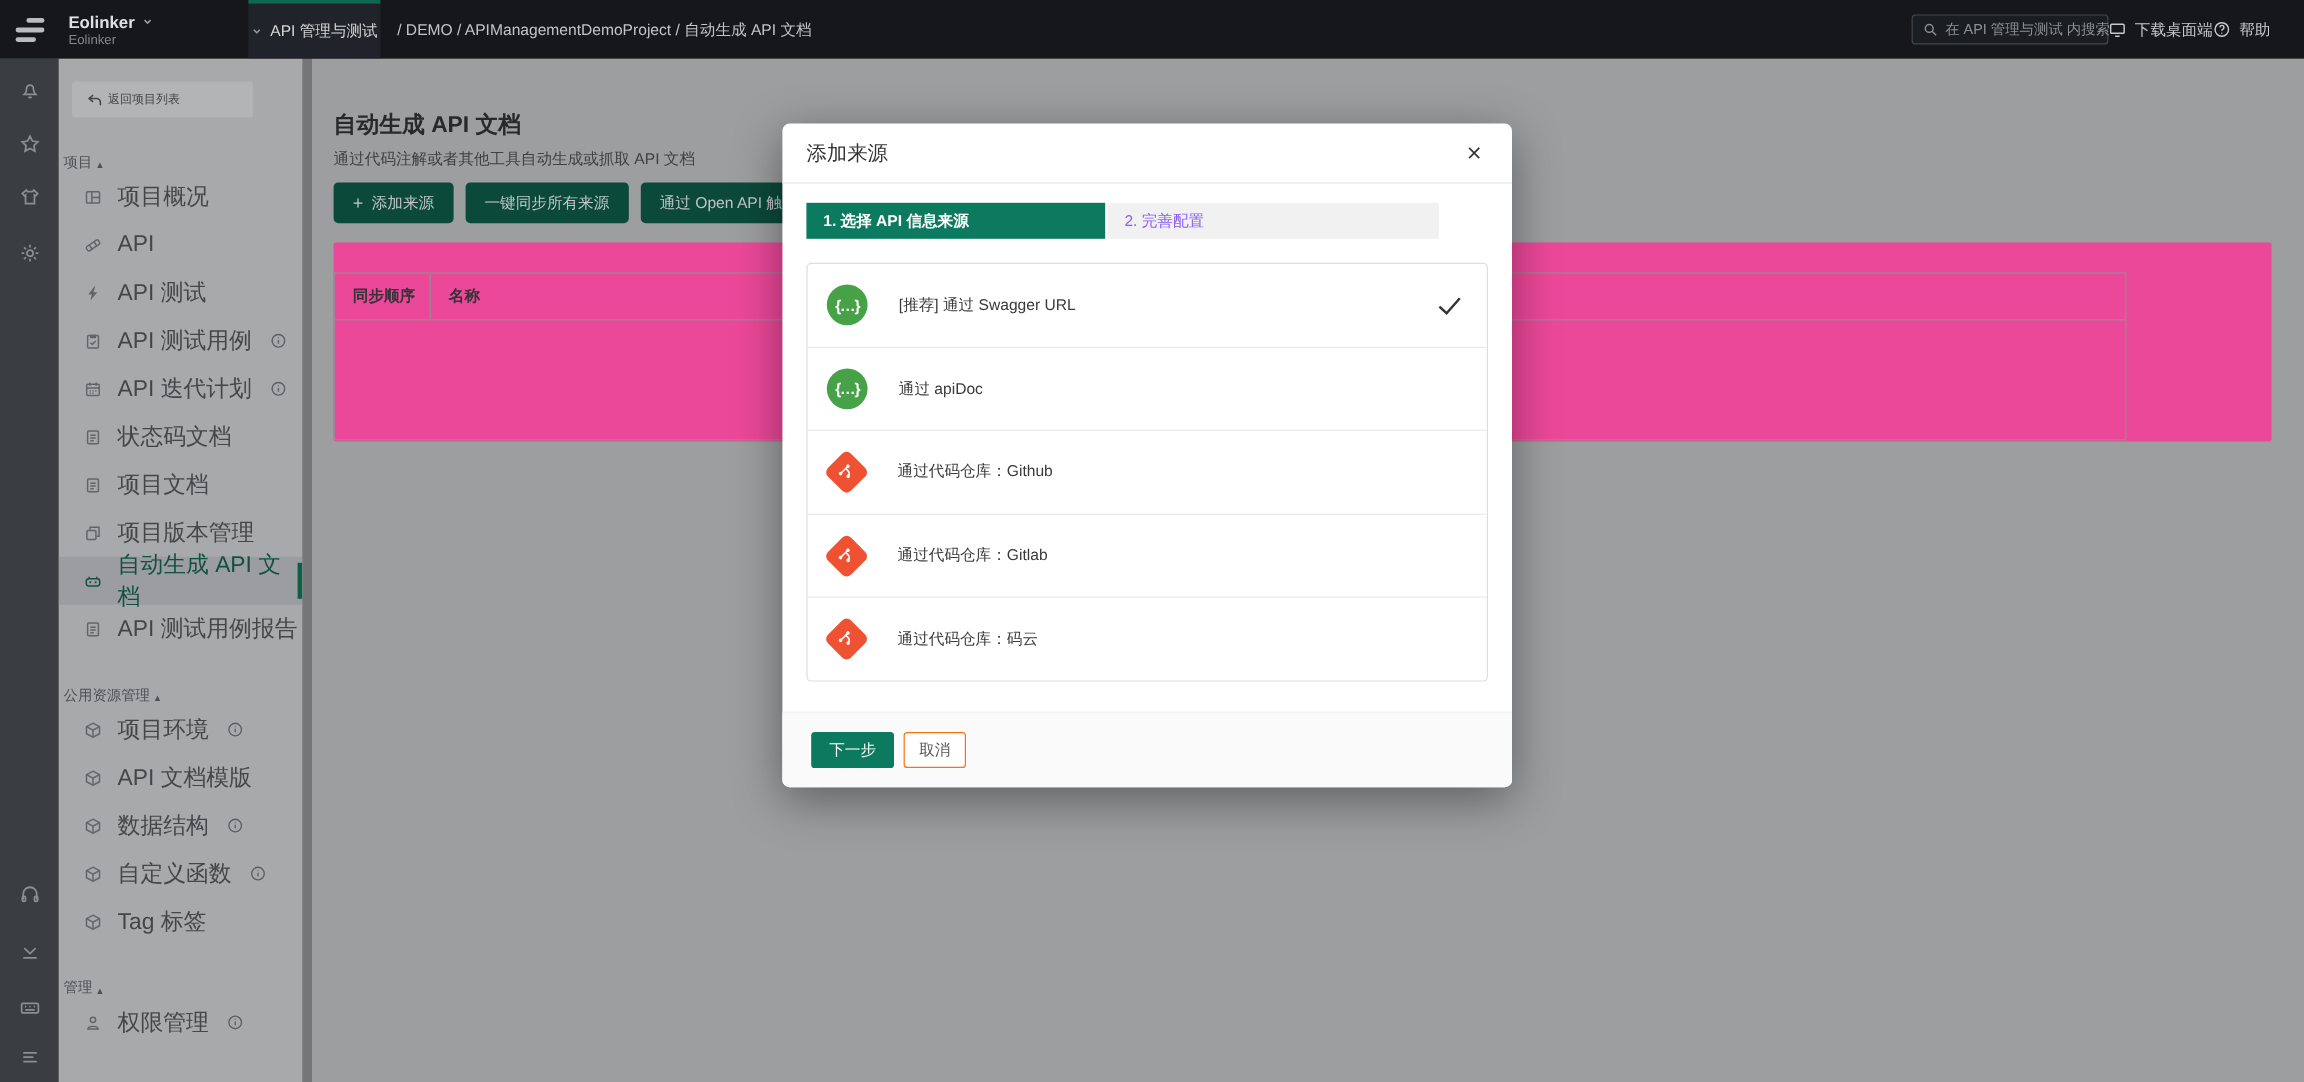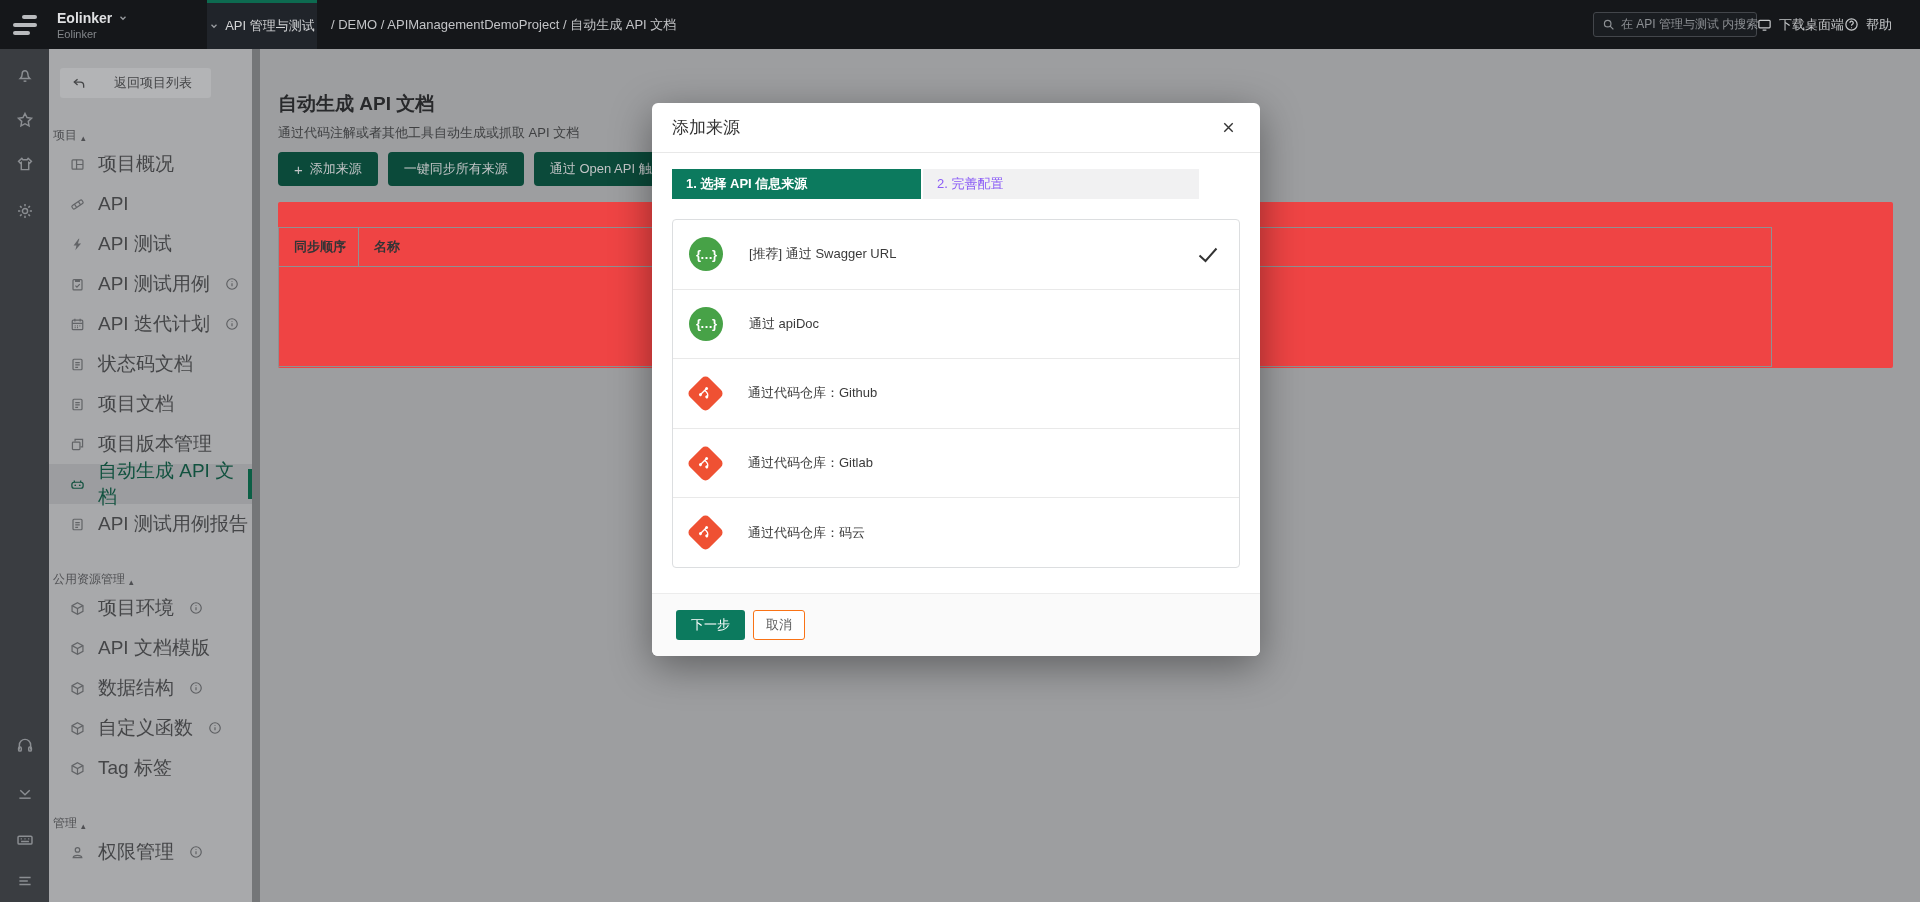--- a/index.html
+++ b/index.html
@@ -27,38 +27,38 @@
   .top-right{margin-left:auto;display:flex;align-items:center;padding-right:28px;}
   .searchbox{width:146px;height:23px;background:#1a1d21;border:1px solid #43464b;border-radius:3px;display:flex;align-items:center;padding:0 8px;gap:6px;color:#8d9094;}
   .searchbox .ph{font-size:12px;color:#8d9094;white-space:nowrap;}
   .top-link{display:flex;align-items:center;gap:7px;color:#c6c8ca;font-size:13px;cursor:pointer;}
   
   #rail{position:absolute;left:0;top:49px;width:49px;height:853px;background:#3a3d41;}
   .rail-ic{position:absolute;left:0;width:49px;height:34px;display:flex;align-items:center;justify-content:center;color:#8b8e92;}
   
   #sidebar{position:absolute;left:49px;top:49px;width:203px;height:853px;background:#a8a9ab;overflow:hidden;}
   #side-scrollbar{position:absolute;left:252px;top:49px;width:8px;height:853px;background:#747678;}
-  .back-btn{position:absolute;left:11px;top:19px;width:140px;height:30px;background:#b3b4b6;border-radius:3px;display:flex;align-items:center;gap:28px;padding-left:11px;color:#454648;font-size:13px;cursor:pointer;}
+  .back-btn{position:absolute;left:11px;top:19px;width:140px;height:30px;background:#b3b4b6;border-radius:3px;display:flex;align-items:center;gap:4px;padding-left:11px;color:#454648;font-size:10px;cursor:pointer;}
   #side-groups{position:absolute;left:0;top:51px;width:203px;}
   .side-sec{height:24px;padding:20px 0 0 4px;font-size:12px;color:#4f5053;display:flex;align-items:flex-end;gap:4px;}
   .side-sec .caret{font-size:9px;position:relative;top:-1px;}
   .side-item{position:relative;height:40px;display:flex;align-items:center;gap:13px;padding-left:21px;color:#454648;font-size:19px;cursor:pointer;}
   .side-item .s-ico{color:#626467;display:flex;}
   .side-item .s-info{color:#5c5e61;display:flex;margin-left:2px;}
   .side-item.selected{background:#9c9da0;color:#11523f;}
   .side-item.selected .s-ico{color:#11523f;}
   .sel-bar{position:absolute;right:0;top:5px;width:4px;height:30px;background:#0b5f45;}
   
   #main{position:absolute;left:260px;top:49px;width:1660px;height:853px;background:#9d9ea0;}
   .page-title{position:absolute;left:18px;top:42px;font-size:19px;font-weight:bold;color:#28292b;}
   .page-sub{position:absolute;left:18px;top:75px;font-size:13px;color:#3f4042;}
   .btn-row{position:absolute;left:18px;top:103px;display:flex;gap:10px;}
   .gbtn{height:34px;background:#0b4a3a;color:#c2c4c6;border:none;border-radius:4px;font-size:13px;padding:0 16px;display:flex;align-items:center;gap:7px;font-family:inherit;cursor:pointer;white-space:nowrap;}
   .gbtn .plus{font-size:15px;}
-  .card{position:absolute;left:18px;top:153px;width:1615px;height:166px;background:#ef4444;border-radius:2px;text-align:center;}
+  .card{position:absolute;left:18px;top:153px;width:1615px;height:166px;background:#ec4899;border-radius:2px;text-align:center;}
   .table-box{position:absolute;left:0px;top:25px;width:1492px;height:138px;border:1px solid #8f9092;}
   .thead{height:38px;display:flex;border-bottom:1px solid #8f9092;}
   .th{display:flex;align-items:center;font-size:13px;font-weight:bold;color:#333436;padding-left:15px;}
   .th.c1{width:64px;border-right:1px solid #8f9092;}
   
   #modal{position:absolute;left:652px;top:103px;width:608px;height:553px;background:#ffffff;border-radius:6px;box-shadow:0 10px 40px rgba(0,0,0,.4);}
   .m-head{height:49px;border-bottom:1px solid #e8e8e8;display:flex;align-items:center;padding:0 20px;}
   .m-title{font-size:17px;color:#333;}
   .m-close{margin-left:auto;color:#333;cursor:pointer;display:flex;padding:4px;}
   .m-steps{position:absolute;left:20px;top:66px;width:568px;height:30px;display:flex;gap:2px;}

